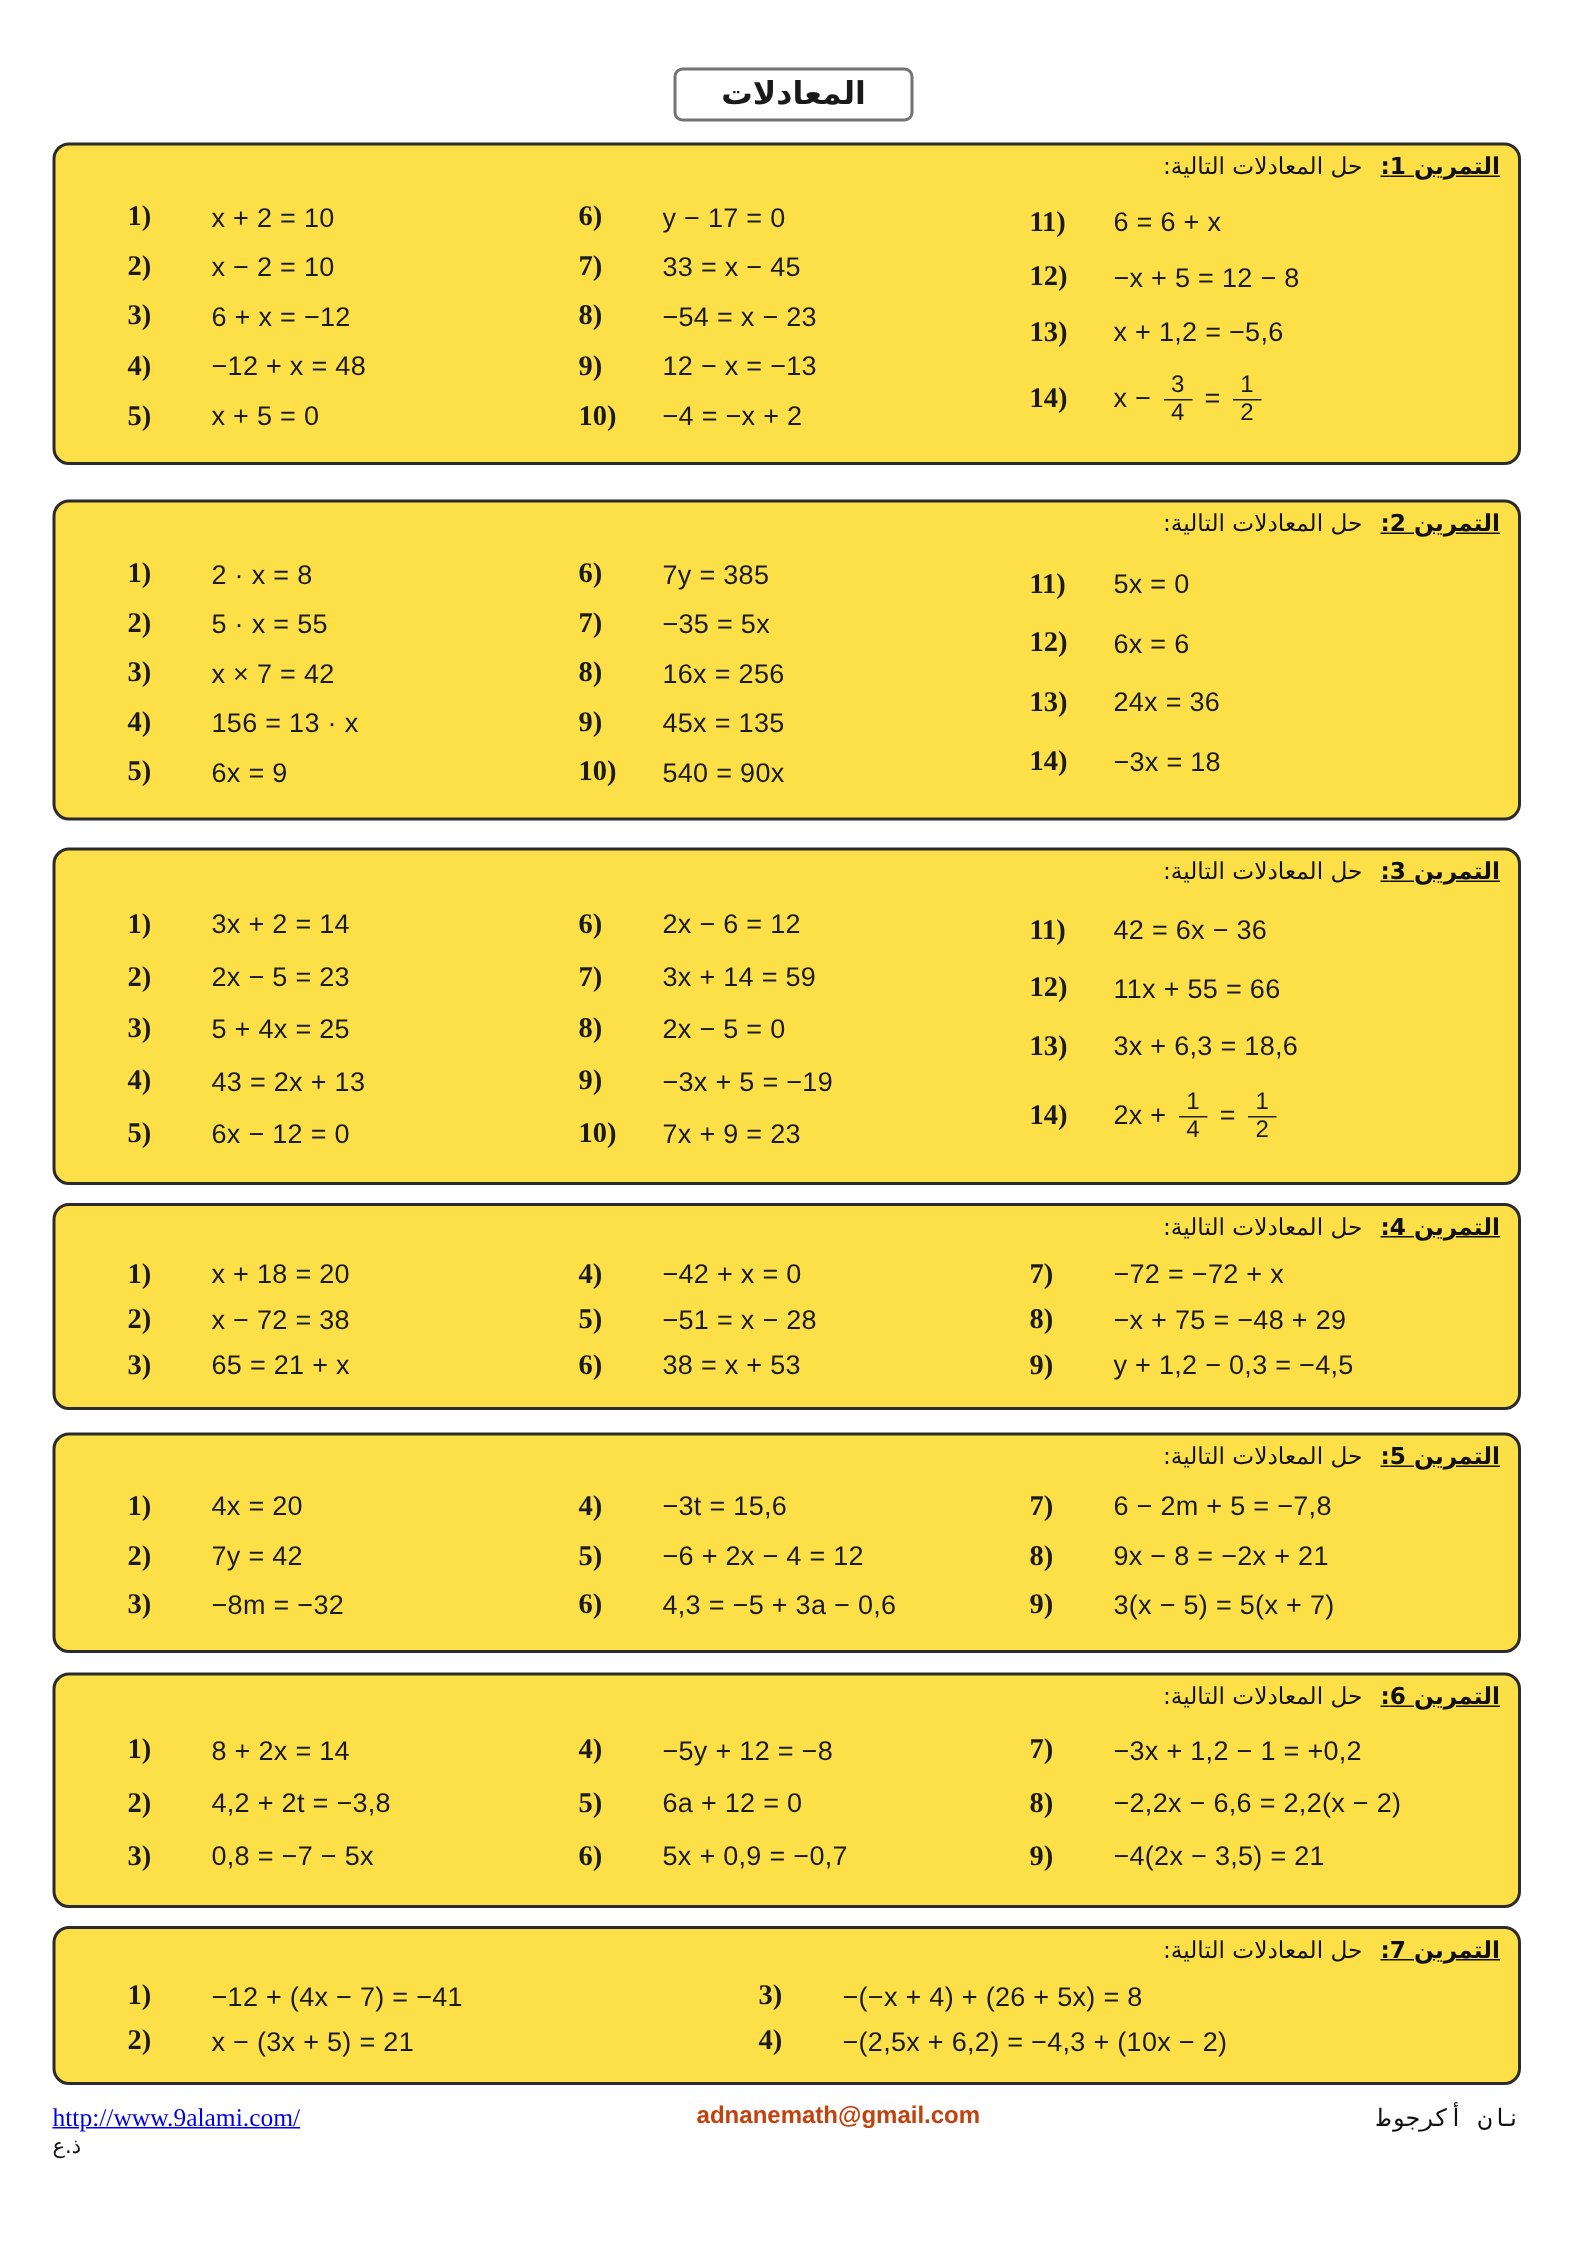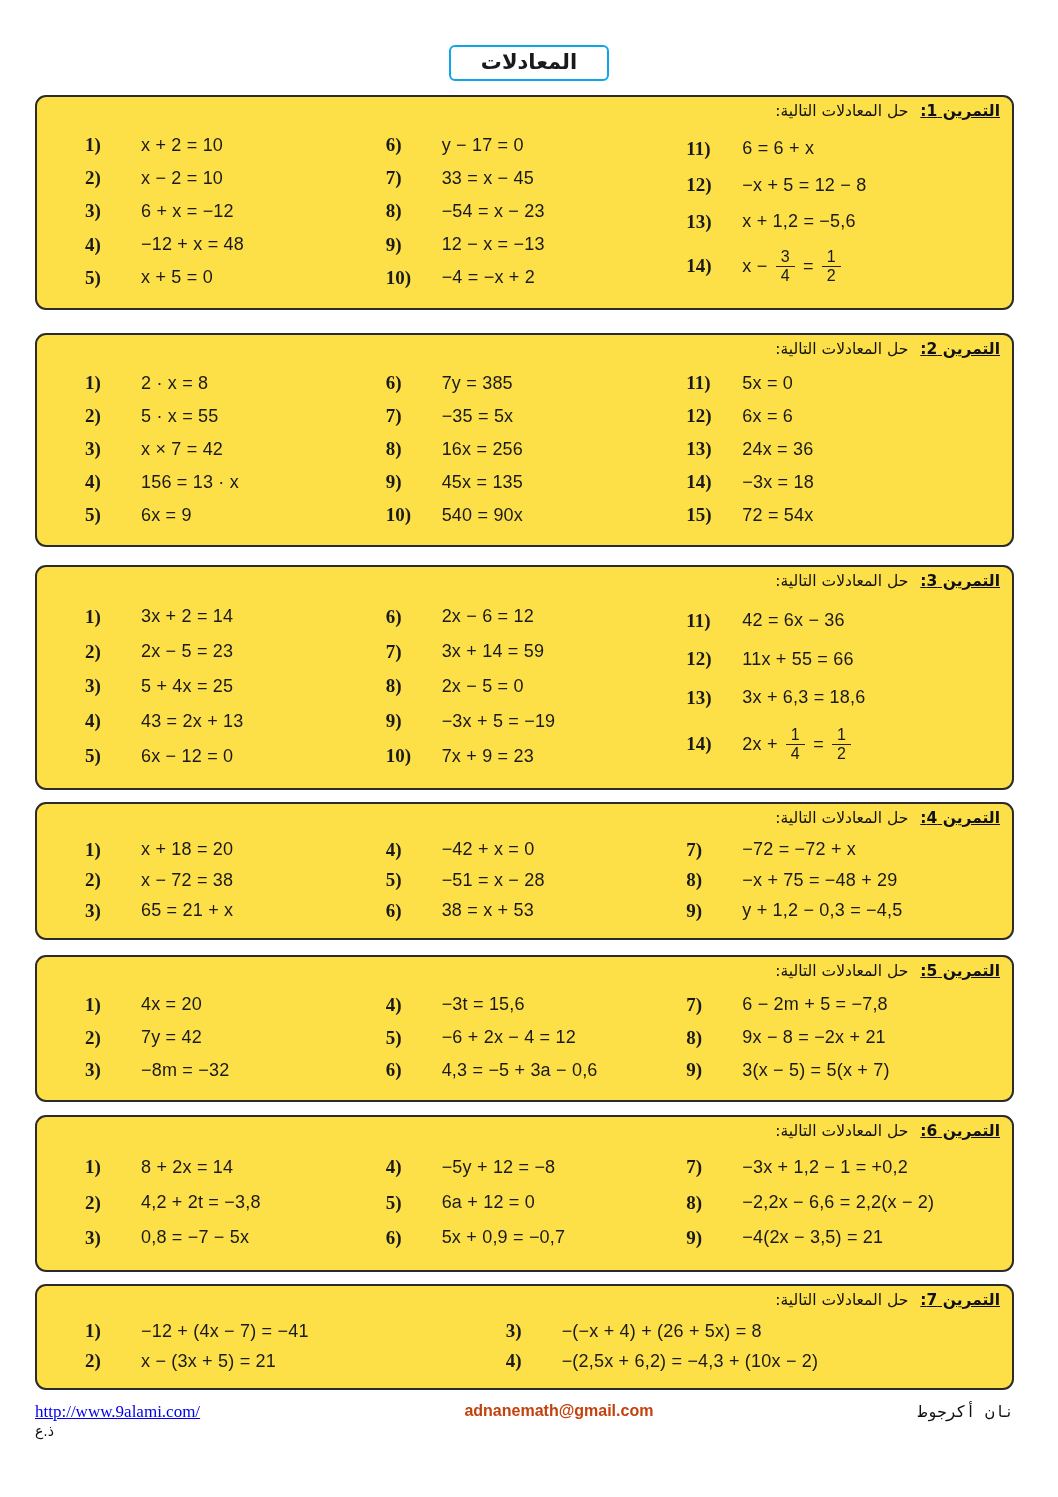--- a/index.html
+++ b/index.html
@@ -10,21 +10,21 @@
   
   .shadowed{position:relative;background:#fff;}
   .shadowed::before{
     content:"";position:absolute;z-index:-1;
     top:-13px;left:-13px;right:13px;bottom:13px;border-radius:8px;
     background-image:repeating-conic-gradient(#a9a9a9 0% 25%, #ffffff 0% 50%);
     background-size:4px 4px;
   }
   .title-row{display:flex;justify-content:center;padding-top:45px;}
   .doc-title{
-    border:2px solid #0ea5e9;border-radius:6px;padding:3px 30px 5px;
+    border:2px solid #737373;border-radius:6px;padding:3px 30px 5px;
     font-family:"DejaVu Sans",sans-serif;font-weight:bold;font-size:21px;direction:rtl;
   }
   .boxes{margin:14px 44px 0 35px;}
   .ex-box{
     border:2px solid #2b2b2b;border-radius:11px;background:#fde047;
     position:relative;box-sizing:border-box;
   }
   .ex-header{
     position:absolute;top:5px;right:12px;direction:rtl;
     font-family:"DejaVu Sans",sans-serif;font-size:15.5px;color:#111;
@@ -212,24 +212,20 @@
               <span class="eq-text">6x = 6</span>
             </div>
             <div class="eq-row">
               <span class="eq-num">13)</span>
               <span class="eq-text">24x = 36</span>
             </div>
             <div class="eq-row">
               <span class="eq-num">14)</span>
               <span class="eq-text">−3x = 18</span>
             </div>
-            <div class="eq-row">
-              <span class="eq-num">15)</span>
-              <span class="eq-text">72 = 54x</span>
-            </div>
           </div>
         </div>
     </section>
 
     <section class="ex-box shadowed" style="height:225px;margin-bottom:12px;">
       <div class="ex-header" dir="rtl">
         <span class="ex-title">التمرين 3:</span><span class="ex-instruction">حل المعادلات التالية:</span>
       </div>
       <div class="ex-columns cols-3">
           <div class="ex-col">

